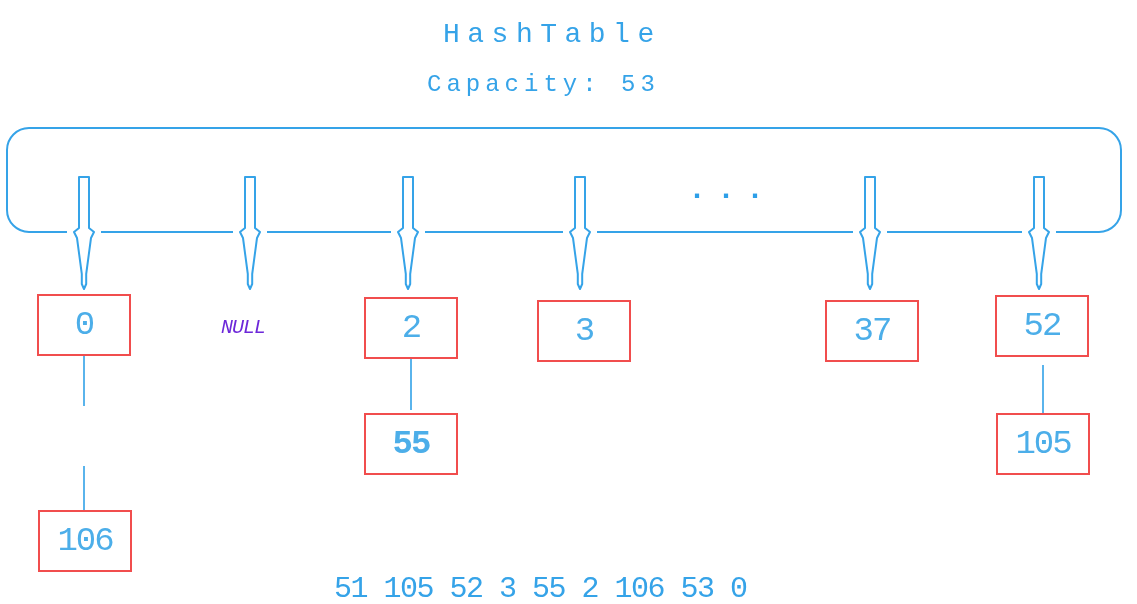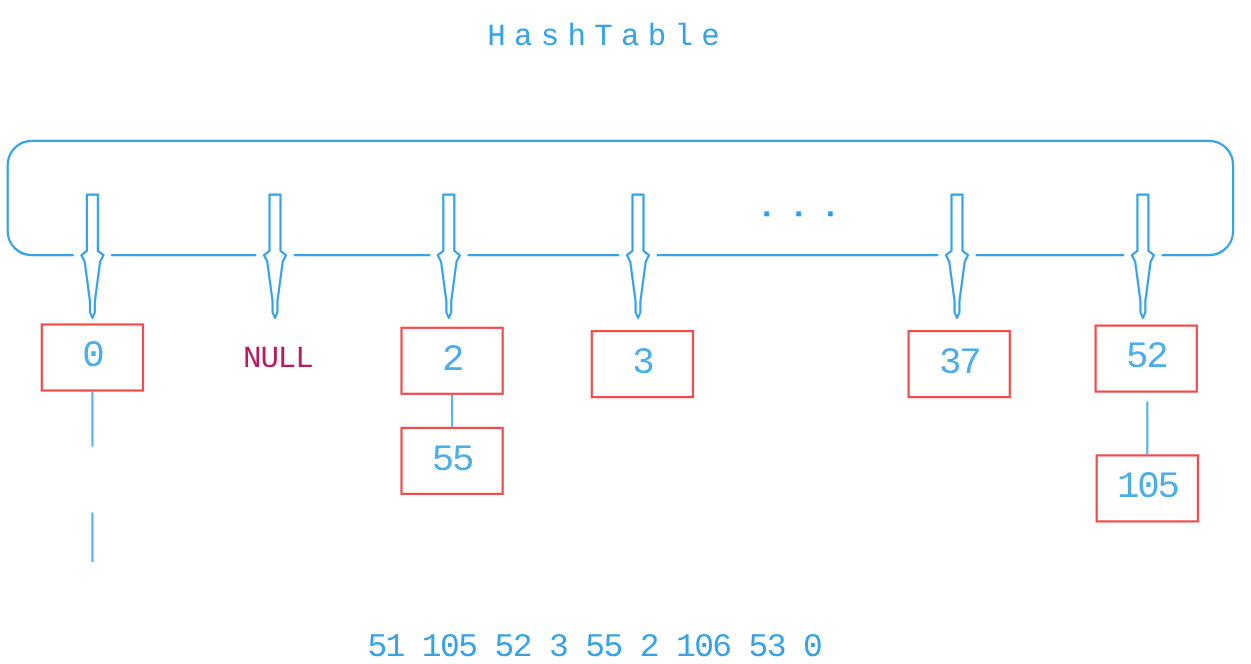--- a/index.html
+++ b/index.html
@@ -17,38 +17,40 @@
     color:#35a3e8;
   }
   .svg-layer{position:absolute;left:0;top:0;width:1137px;height:604px;}
   .box{
     position:absolute;width:94px;height:62px;box-sizing:border-box;
     border:2px solid #f14d4d;background:#ffffff;
     display:flex;align-items:center;justify-content:center;
     font-size:34px;letter-spacing:-2px;color:#4caee9;
   }
   .null-label{
-    left:221px;top:312px;font-size:28px;line-height:32px;letter-spacing:-1px;
-    color:#be185d;
+    left:221px;top:312px;font-size:20px;line-height:32px;letter-spacing:-1px;
+    color:#6d28d9;
+    font-style:italic;
   }
   .ellipsis{
     left:688px;top:180px;font-size:30px;line-height:32px;letter-spacing:11px;
     font-weight:bold;color:#2d9fe8;
   }
   .sequence{
     left:334px;top:572px;font-size:30px;line-height:34px;letter-spacing:-1.5px;
     color:#35a3e8;
   }
 </style>
 </head>
 <body>
 
 <div class="canvas">
 
   <div class="abs title">HashTable</div>
+  <div class="abs capacity">Capacity: 53</div>
 
   <svg class="svg-layer" viewBox="0 0 1137 604" xmlns="http://www.w3.org/2000/svg">
 
     <rect x="7" y="128" width="1114" height="104" rx="22" ry="22" fill="none" stroke="#35a3e8" stroke-width="2"></rect>
 
     <g fill="#ffffff">
       <rect x="67" y="226" width="34" height="12"></rect>
       <rect x="233" y="226" width="34" height="12"></rect>
       <rect x="391" y="226" width="34" height="12"></rect>
       <rect x="563" y="226" width="34" height="12"></rect>
@@ -88,21 +90,24 @@
   <div class="box" style="left:537px;top:300px;">
     <span>3</span>
   </div>
   <div class="box" style="left:825px;top:300px;">
     <span>37</span>
   </div>
   <div class="box" style="left:995px;top:295px;">
     <span>52</span>
   </div>
 
-  <div class="box" style="left:364px;top:388px;">
+  <div class="box" style="left:38px;top:510px;">
+    <span>106</span>
+  </div>
+  <div class="box" style="left:364px;top:413px;font-weight:bold;">
     <span>55</span>
   </div>
   <div class="box" style="left:996px;top:413px;align-items:center;">
     <span>105</span>
   </div>
 
   <div class="abs sequence">51 105 52 3 55 2 106 53 0</div>
 
 </div>
 

